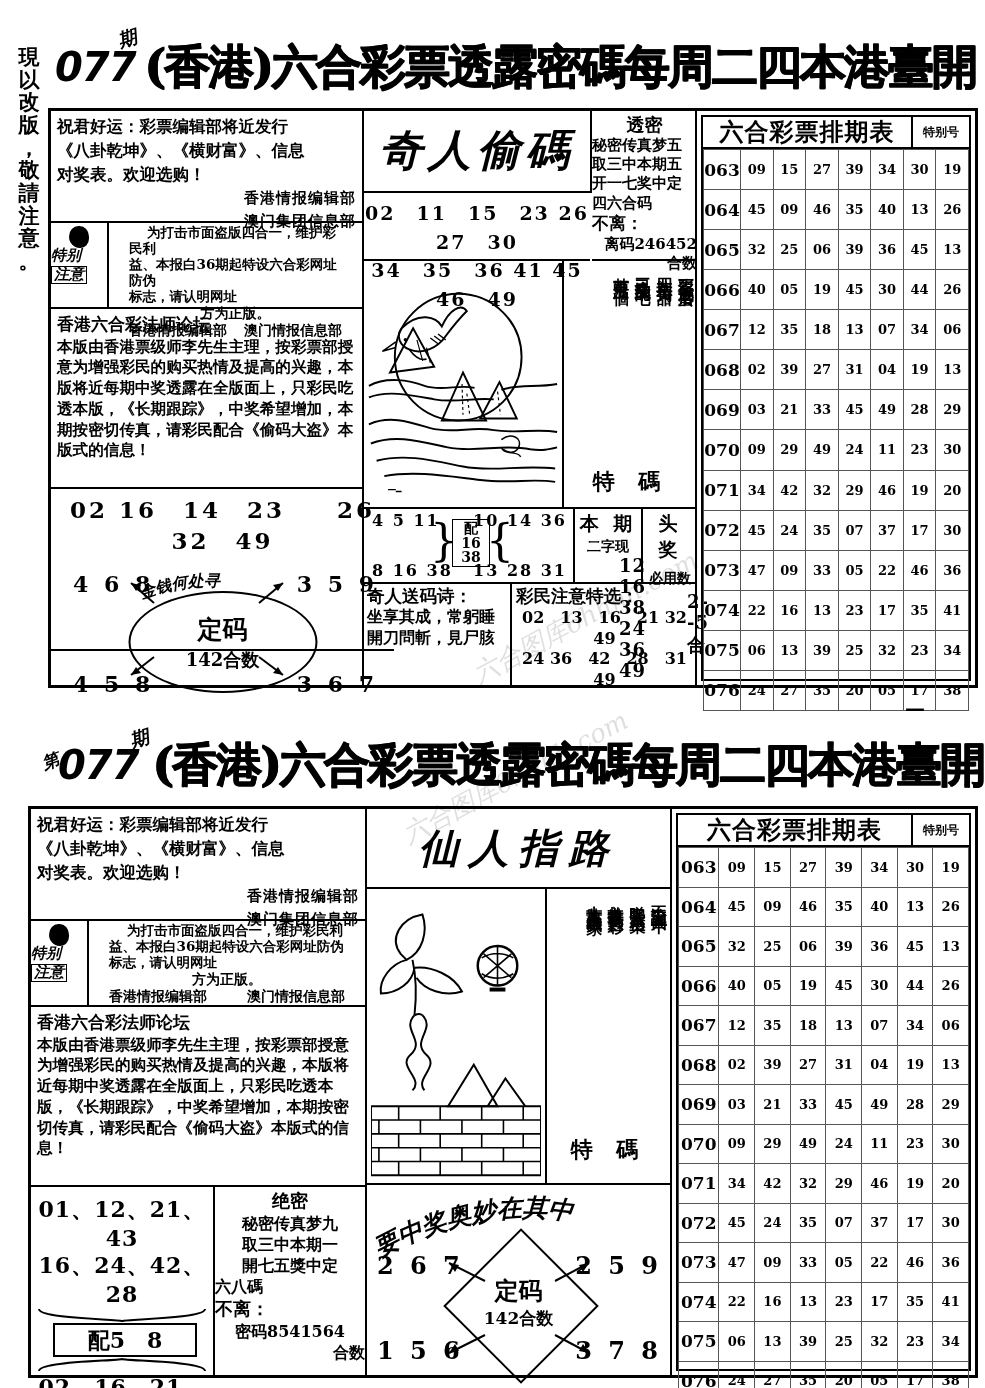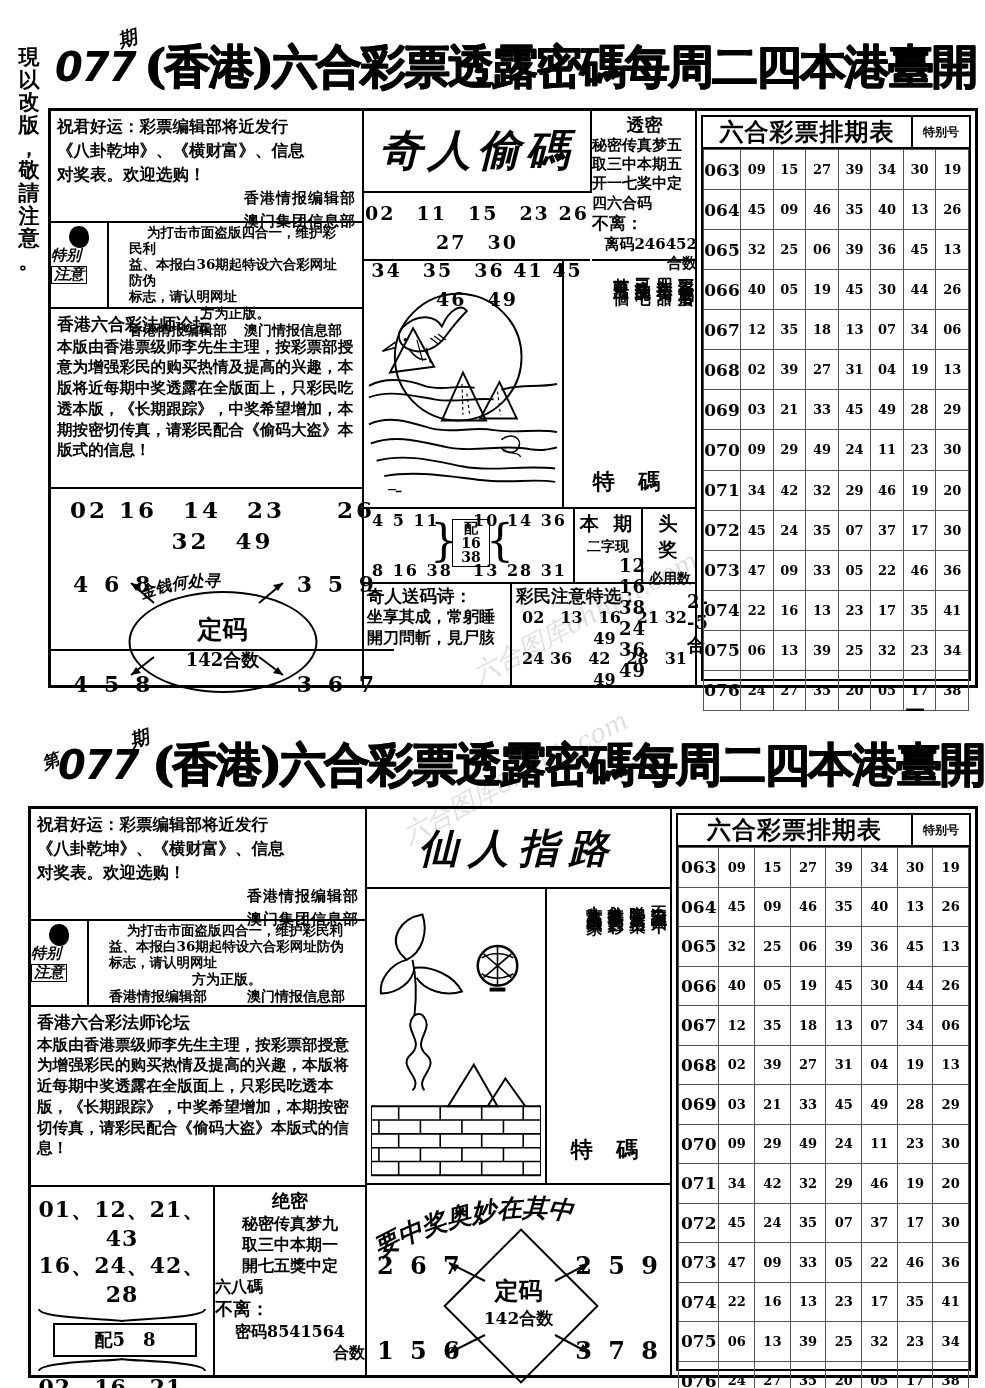--- a/index.html
+++ b/index.html
@@ -118,21 +118,21 @@
   .illu{width:100%;height:100%;display:block;}
 
   
   .diamond{position:absolute;left:50%;top:44px;transform:translateX(-50%) ;width:150px;height:150px;}
   .diamond .sq{width:106px;height:106px;border:2.5px solid #000;transform:rotate(45deg);
                position:absolute;left:22px;top:22px;}
   .diamond .lbl{position:absolute;width:100%;text-align:center;top:46px;font-size:24px;font-weight:bold;
                font-family:"DejaVu Serif","Liberation Serif",serif;}
   .diamond .lbl2{position:absolute;width:100%;text-align:center;top:78px;font-size:17px;font-weight:bold;
                font-family:"DejaVu Serif","Liberation Serif",serif;}
-  .peibox{position:absolute;border:2px solid #000;font-size:18px;font-weight:bold;text-align:center;
+  .peibox{position:absolute;border:2px solid #000;font-size:22px;font-weight:bold;text-align:center;
           font-family:"DejaVu Serif","Liberation Serif",serif;}
   .numlist{font-size:22px;font-weight:bold;text-align:center;letter-spacing:1px;
            font-family:"DejaVu Serif","Liberation Serif",serif;}
   .jmi{font-size:16px;font-weight:bold;line-height:1.32;text-align:center;
        font-family:"DejaVu Serif","Liberation Serif",serif;}
   .jmi .ttl{font-size:18px;}
   .jmi .lft{text-align:left;}
   .jmi .rgt{text-align:right;}
 
   .wm{position:absolute;font-size:26px;color:rgba(0,0,0,.13);transform:rotate(-28deg);

